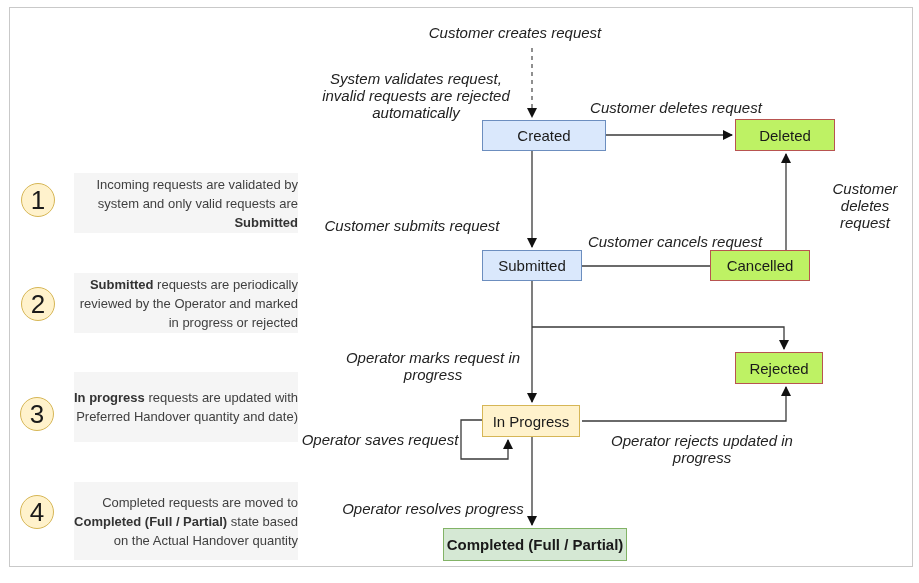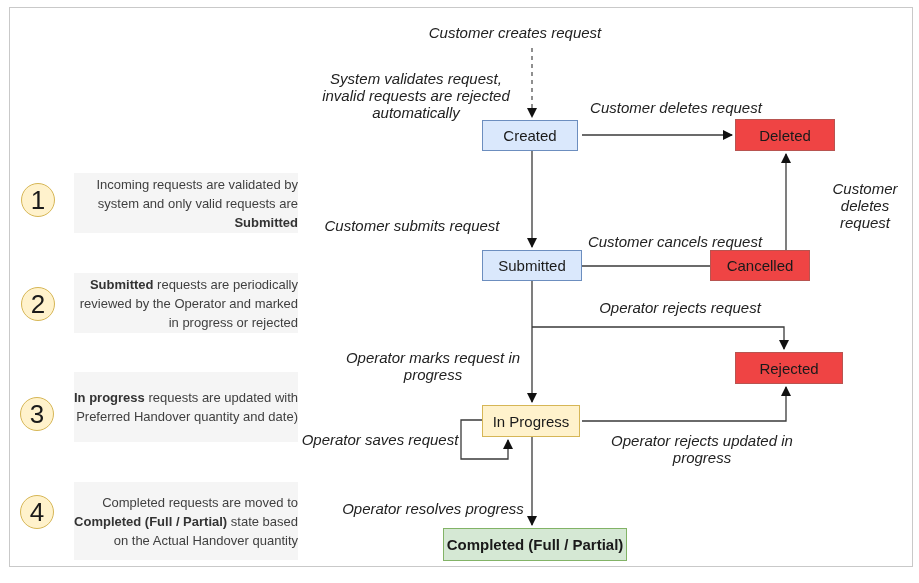--- a/index.html
+++ b/index.html
@@ -22,21 +22,21 @@
   svg.wires { position: absolute; left: 0; top: 0; width: 919px; height: 583px; }
   .node {
     position: absolute;
     display: flex; align-items: center; justify-content: center;
     font-size: 15px; color: #1a1a1a;
     border: 1px solid;
     text-align: center;
     white-space: nowrap;
   }
   .node.blue   { background: #dae8fc; border-color: #6c8ebf; }
-  .node.red    { background: #ef4444; border-color: #b85450; }
+  .node.red    { background: #bef264; border-color: #b85450; }
   .node.yellow { background: #fff2cc; border-color: #d6b656; }
   .node.green  { background: #d5e8d4; border-color: #82b366; font-weight: bold; }
   .edge-label {
     position: absolute;
     transform: translateX(-50%);
     font-style: italic;
     font-size: 15px;
     line-height: 17px;
     color: #222222;
     text-align: center;
@@ -55,25 +55,25 @@
   .num-circle {
     position: absolute;
     width: 34px; height: 34px;
     border-radius: 50%;
     background: #fff2cc;
     border: 1px solid #d6b656;
     display: flex; align-items: center; justify-content: center;
     font-size: 26px; color: #1a1a1a;
   }
   
-  #n-created    { left: 482px; top: 120px; width: 96px; height: 31px; }
+  #n-created    { left: 482px; top: 120px; width: 124px; height: 31px; }
   #n-deleted    { left: 735px; top: 119px; width: 100px; height: 32px; }
   #n-submitted  { left: 482px; top: 250px; width: 100px; height: 31px; }
   #n-cancelled  { left: 710px; top: 250px; width: 100px; height: 31px; }
-  #n-rejected   { left: 735px; top: 352px; width: 108px; height: 32px; }
+  #n-rejected   { left: 735px; top: 352px; width: 88px; height: 32px; }
   #n-inprogress { left: 482px; top: 405px; width: 98px;  height: 32px; }
   #n-completed  { left: 443px; top: 528px; width: 184px; height: 33px; }
   
   #l-creates        { left: 515px; top: 24px;  }
   #l-validates      { left: 416px; top: 70px;  }
   #l-deletes-top    { left: 676px; top: 99px;  }
   #l-deletes-side   { left: 842px; top: 180px; margin-left: 23px; }
   #l-submits        { left: 412px; top: 217px; }
   #l-cancels        { left: 675px; top: 233px; }
   #l-rejects        { left: 680px; top: 299px; }
@@ -141,21 +141,20 @@
 
   <div id="l-creates" class="edge-label">Customer creates request</div>
   <div id="l-validates" class="edge-label">System validates request,
 invalid requests are rejected
 automatically</div>
   <div id="l-deletes-top" class="edge-label">Customer deletes request</div>
   <div id="l-deletes-side" class="edge-label">Customer deletes
 request</div>
   <div id="l-submits" class="edge-label">Customer submits request</div>
   <div id="l-cancels" class="edge-label">Customer cancels request</div>
-  <div id="l-rejects" class="edge-label">Operator rejects request</div>
   <div id="l-saves" class="edge-label">Operator saves request</div>
   <div id="l-marks" class="edge-label">Operator marks request in
 progress</div>
   <div id="l-rejects-prog" class="edge-label">Operator rejects updated in progress</div>
   <div id="l-resolves" class="edge-label">Operator resolves progress</div>
 
   <div id="circ-1" class="num-circle">
     <span>1</span>
   </div>
   <div id="circ-2" class="num-circle">

